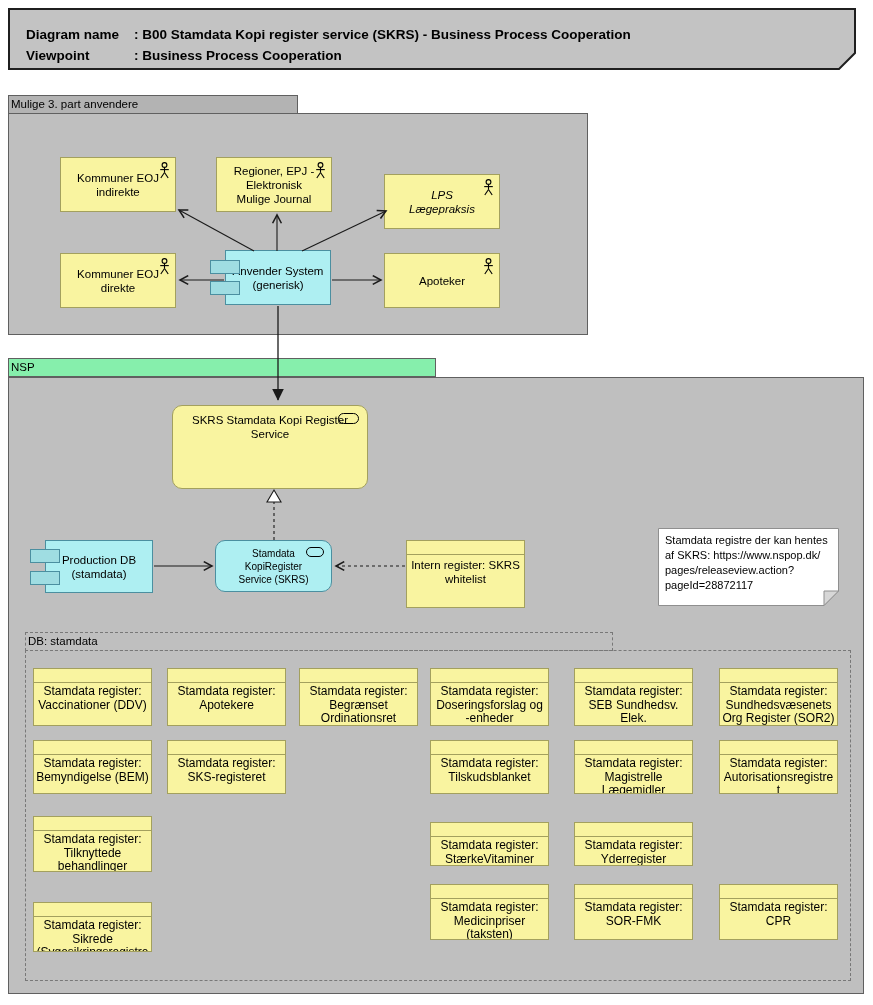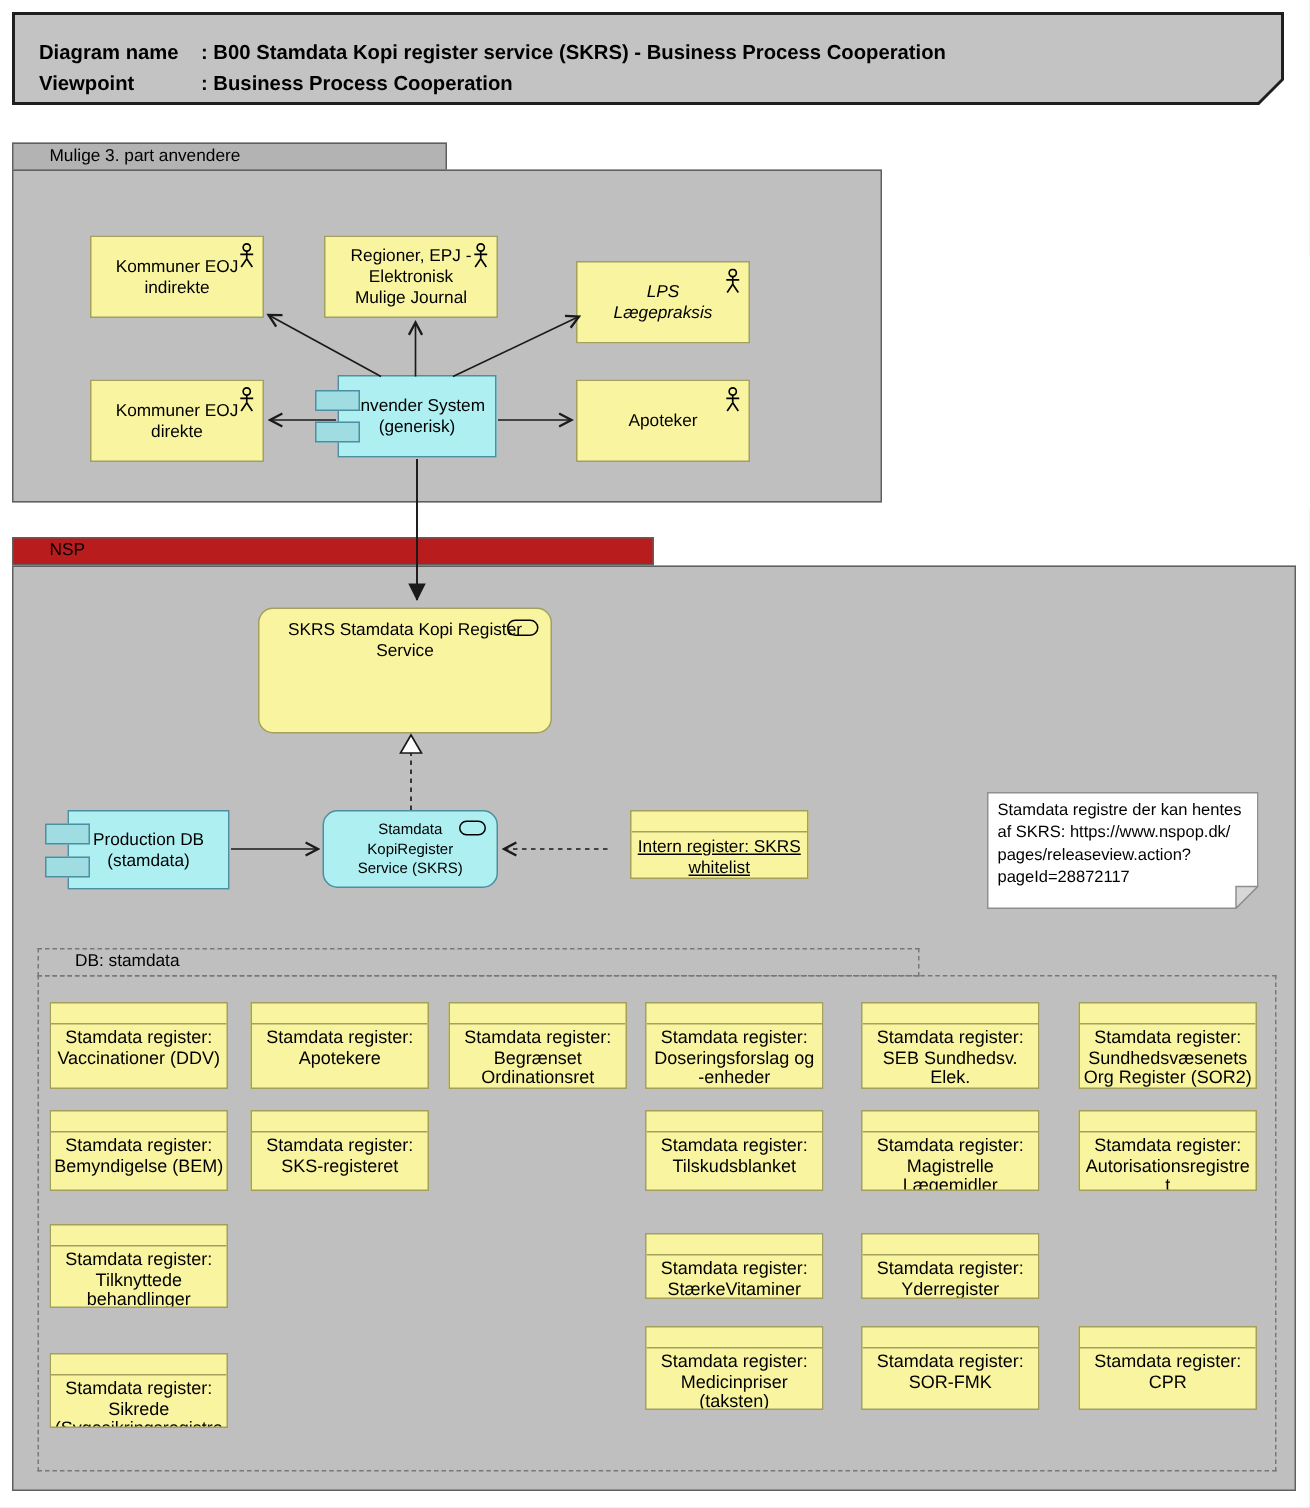--- a/index.html
+++ b/index.html
@@ -5,24 +5,24 @@
   html,body{margin:0;padding:0;background:#fff;}
   .canvas{position:relative;width:873px;height:1005px;background:#ffffff;
           font-family:"Liberation Sans",sans-serif;color:#000;overflow:hidden;}
   .abs{position:absolute;}
   
   .hdr-text{position:absolute;left:18px;top:16px;font-size:13.5px;font-weight:bold;line-height:21px;}
   .hdr-row{display:flex;}
   .hdr-label{width:108px;}
   
   .grp-tab{position:absolute;border:1px solid #606060;box-sizing:border-box;
-           font-size:11.5px;line-height:16px;padding-left:24px;}
+           font-size:11.5px;line-height:16px;padding-left:2px;}
   .grp-body{position:absolute;border:1px solid #606060;box-sizing:border-box;background:#bfbfbf;}
   .tab-mulige{background:#b3b3b3;}
-  .tab-nsp{background:#b91c1c;}
+  .tab-nsp{background:#86efac;}
   .dashed{border:1px dashed #787878 !important;background:transparent;}
   
   .node{position:absolute;box-sizing:border-box;font-size:11.5px;line-height:14px;text-align:center;}
   .yel{background:#f9f4a0;border:1px solid #a3a05e;}
   .cyan{background:#aeeff2;border:1px solid #4b8fa0;}
   .round{border-radius:10px;}
   .vcenter{display:flex;align-items:center;justify-content:center;}
   .label{white-space:pre-line;width:100%;padding:0 4px;box-sizing:border-box;}
   .toppad{padding-top:7px;}
   
@@ -164,21 +164,21 @@
 (stamdata)</span>
   </div>
 
   <div class="node cyan round vcenter" style="left:215px;top:540px;width:117px;height:52px;font-size:10px;line-height:13px;">
     <span class="svc-icon" style="width:18px;height:10px;top:6px;right:7px;"></span>
     <span class="label">Stamdata
 KopiRegister
 Service (SKRS)</span>
   </div>
 
-  <div class="obj" style="left:420px;top:540px;width:119px;height:46px;font-size:11.5px;text-decoration:underline;">
+  <div class="obj" style="left:406px;top:540px;width:119px;height:68px;font-size:11.5px;">
     <div class="obj-band"></div>
     <div class="obj-text" style="padding-top:4px;">Intern register: SKRS
 whitelist</div>
   </div>
 
   <div class="abs" style="left:658px;top:528px;width:181px;height:78px;">
     <svg width="181" height="78">
       <polygon points="0.5,0.5 180.5,0.5 180.5,63 166,77.5 0.5,77.5" fill="#ffffff" stroke="#8f8f8f"></polygon>
       <polygon points="180.5,63 166,63 166,77.5" fill="#d7d7d7" stroke="#8f8f8f"></polygon>
     </svg>

